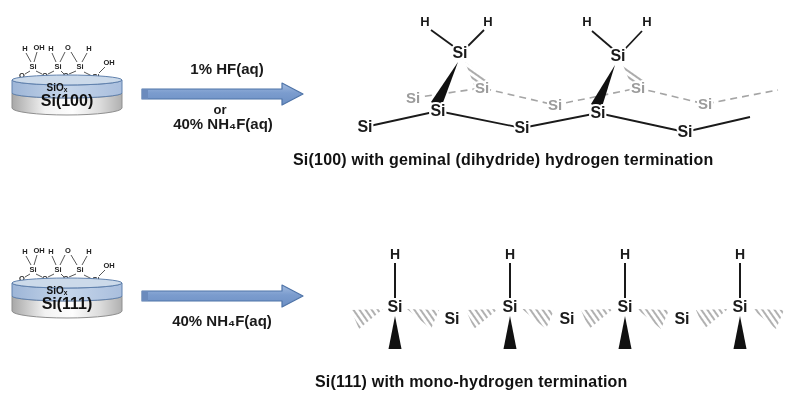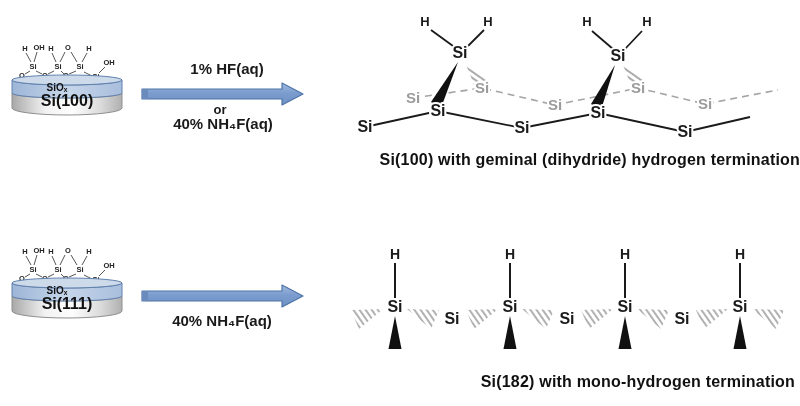--- a/index.html
+++ b/index.html
@@ -2,21 +2,21 @@
 <html><head>
 <meta charset="utf-8">
 <style>
   html,body{margin:0;padding:0;background:#fff;}
   .canvas{
     position:relative;width:800px;height:406px;background:#ffffff;overflow:hidden;
     font-family:"Liberation Sans","DejaVu Sans",sans-serif;
   }
   .abs{position:absolute;}
   .caption{
-    font-weight:bold;font-size:16px;color:#111;text-align:right;
+    font-weight:bold;font-size:16px;color:#111;text-align:left;
     letter-spacing:0.2px;white-space:nowrap;
   }
   svg text{
     font-family:"Liberation Sans","DejaVu Sans",sans-serif;
     font-weight:bold;
   }
   .halo{paint-order:stroke;stroke:#ffffff;stroke-width:4px;stroke-linejoin:round;}
 </style>
 </head>
 <body>
@@ -247,15 +247,15 @@
     <g>
       <line x1="410" y1="18" x2="410" y2="53" stroke="#1a1a1a" stroke-width="2"></line>
       <polygon points="398,64 366,65 374,84" fill="url(#hatchB)"></polygon>
       <polygon points="422,64 454,65 446,84" fill="url(#hatchB)"></polygon>
       <polygon points="410,71 403.5,104 416.5,104" fill="#111"></polygon>
       <text class="halo" x="410" y="14" font-size="14" text-anchor="middle" fill="#1a1a1a">H</text>
       <text class="halo" x="410" y="67" font-size="16" text-anchor="middle" fill="#1a1a1a">Si</text>
     </g>
   </svg>
 
-  <div class="abs caption" style="left:315px;top:373px;width:480px;">Si(182) with mono-hydrogen termination</div>
+  <div class="abs caption" style="left:315px;top:373px;width:480px;">Si(111) with mono-hydrogen termination</div>
 
 </div>
 
 </body></html>

